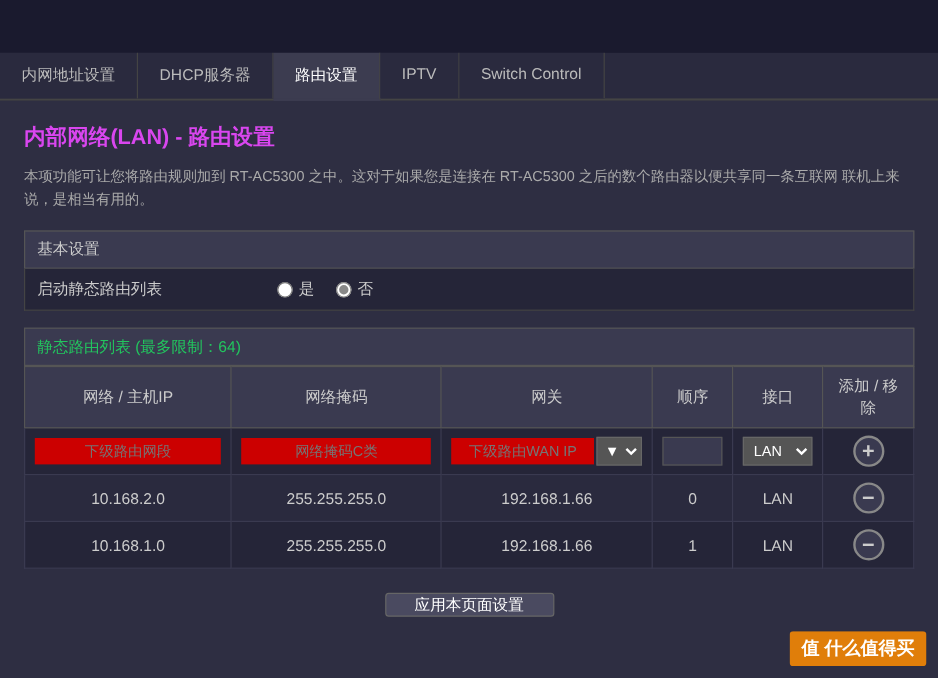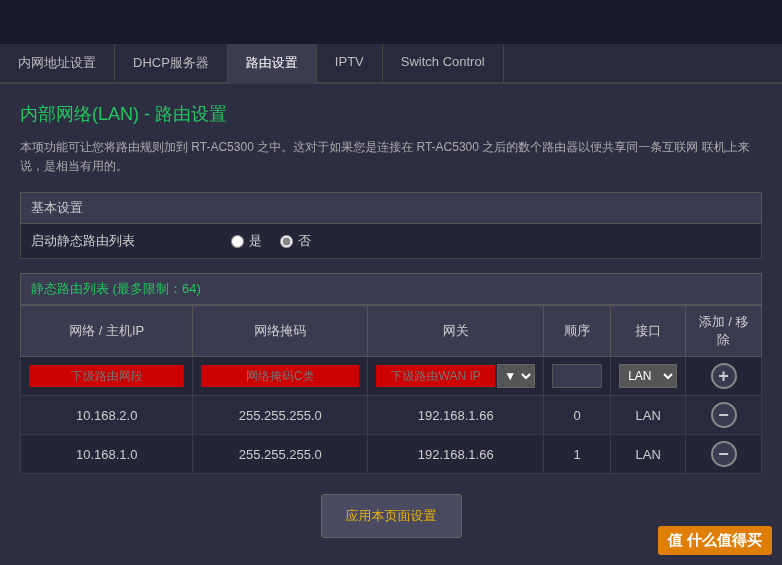--- a/index.html
+++ b/index.html
@@ -37,22 +37,22 @@
 
     
     .main-content {
       background: #2e2e42;
       padding: 18px 20px 20px 20px;
       min-height: 510px;
     }
 
     .page-title {
       font-size: 18px;
-      font-weight: normal;
-      color: #22c55e;
+      font-weight: bold;
+      color: #d946ef;
       margin-bottom: 12px;
     }
 
     .description {
       font-size: 12px;
       color: #aaa;
       line-height: 1.6;
       margin-bottom: 16px;
     }
 
@@ -221,23 +221,23 @@
       border-color: #888;
     }
 
     
     .apply-row {
       text-align: center;
       margin-top: 20px;
     }
     .apply-btn {
       background: #4a4a60;
-      color: #eab308;
+      color: #ffffff;
       border: 1px solid #666;
-      padding: 12px 24px;
+      padding: 0 24px;
       font-size: 13px;
       cursor: pointer;
       border-radius: 3px;
       text-align: center;
     }
 
     
     .watermark {
       position: fixed;
       bottom: 10px;

